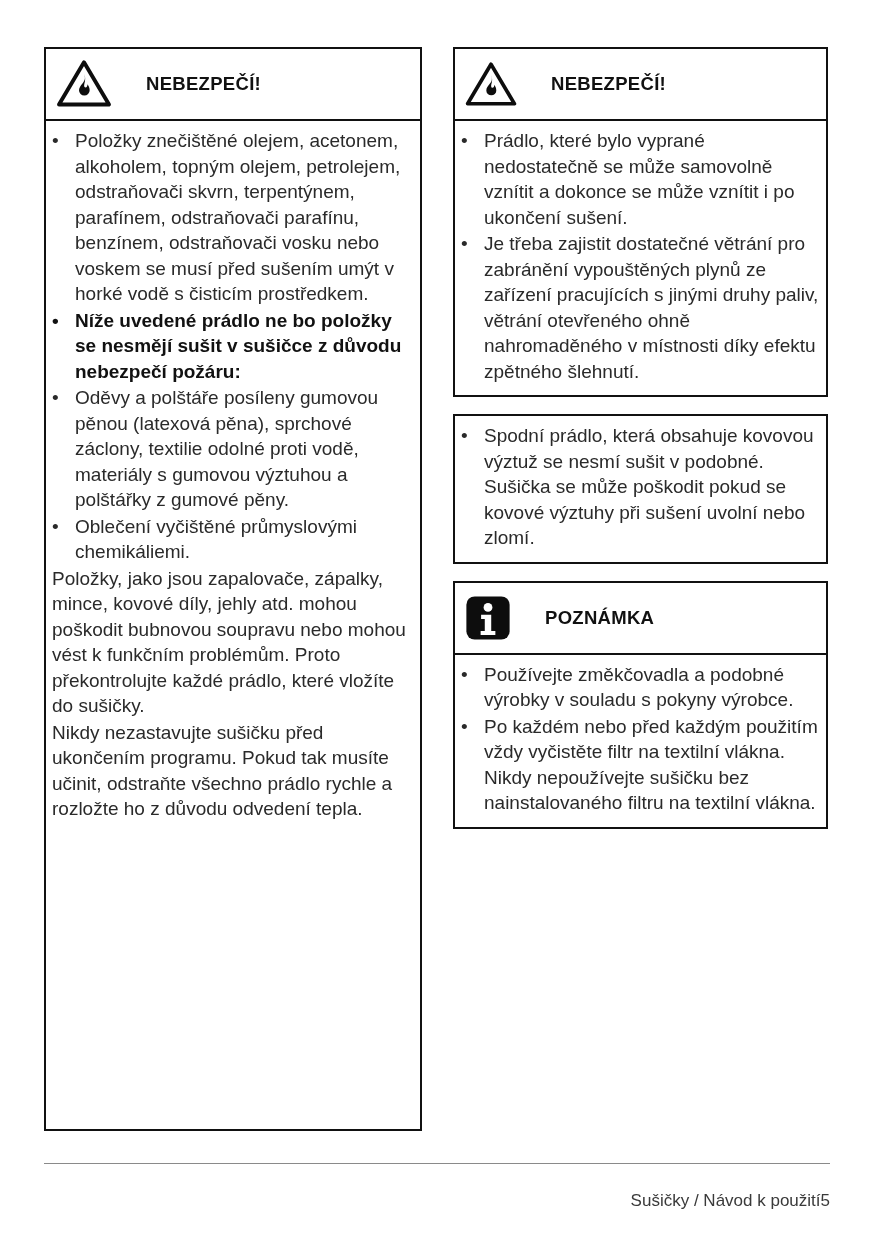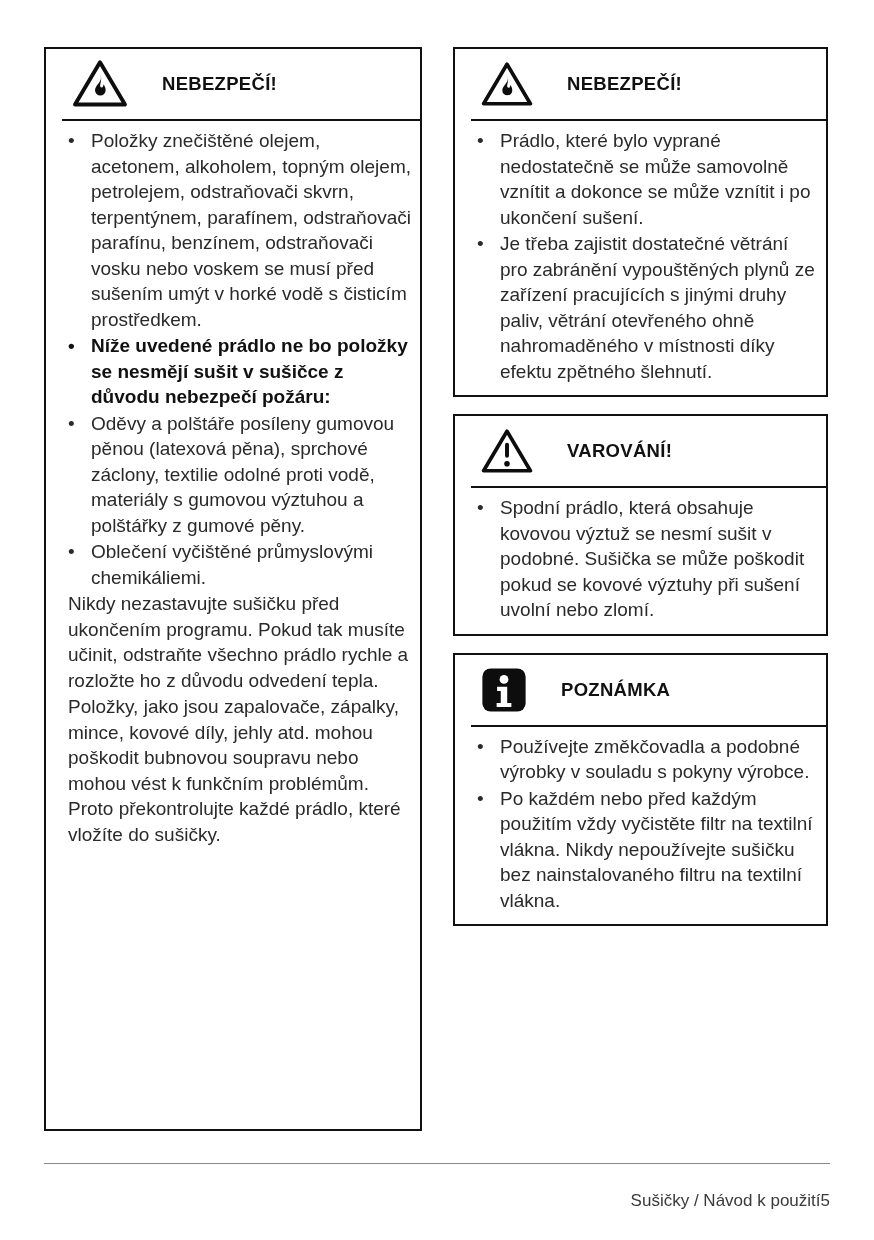--- a/index.html
+++ b/index.html
@@ -16,21 +16,20 @@
     left: 44px; top: 47px;
     display: flex;
     gap: 31px;
   }
   .col-left { width: 378px; }
   .col-right { width: 375px; }
 
   .box {
     border: 2px solid #111;
     background: #fff;
-    padding-left: 16px;
   }
   .box + .box { margin-top: 17px; }
   .left-box { min-height: 1084px; }
 
   .box-header {
     display: flex;
     align-items: center;
     border-bottom: 2px solid #111;
     padding: 9px 10px;
     min-height: 72px;
@@ -102,22 +101,22 @@
             <span class="item-text">Níže uvedené prádlo ne bo položky se nesmějí sušit v sušičce z důvodu nebezpečí požáru:</span>
           </div>
           <div class="content-item bullet">
             <span class="bullet-marker">•</span>
             <span class="item-text">Oděvy a polštáře posíleny gumovou pěnou (latexová pěna), sprchové záclony, textilie odolné proti vodě, materiály s gumovou výztuhou a polštářky z gumové pěny.</span>
           </div>
           <div class="content-item bullet">
             <span class="bullet-marker">•</span>
             <span class="item-text">Oblečení vyčištěné průmyslovými chemikáliemi.</span>
           </div>
+          <div class="content-item para">Položky, jako jsou zapalovače, zápalky, mince, kovové díly, jehly atd. mohou poškodit bubnovou soupravu nebo mohou vést k funkčním problémům. Proto překontrolujte každé prádlo, které vložíte do sušičky.</div>
           <div class="content-item para">Nikdy nezastavujte sušičku před ukončením programu.  Pokud tak musíte učinit, odstraňte všechno prádlo rychle a rozložte ho z důvodu odvedení tepla.</div>
-          <div class="content-item para">Položky, jako jsou zapalovače, zápalky, mince, kovové díly, jehly atd. mohou poškodit bubnovou soupravu nebo mohou vést k funkčním problémům. Proto překontrolujte každé prádlo, které vložíte do sušičky.</div>
         </div>
     </div>
   </div>
 
   <div class="col-right">
 
     <div class="box">
       <div class="box-header">
         <span class="icon">
           <svg viewBox="0 0 100 90" width="52" height="47" aria-hidden="true">
@@ -133,30 +132,20 @@
             <span class="item-text">Prádlo, které bylo vyprané nedostatečně se může samovolně vznítit a dokonce se může vznítit i po ukončení sušení.</span>
           </div>
           <div class="content-item bullet">
             <span class="bullet-marker">•</span>
             <span class="item-text">Je třeba zajistit dostatečné větrání pro zabránění vypouštěných plynů ze zařízení pracujících s jinými druhy paliv, větrání otevřeného ohně nahromaděného v místnosti díky efektu zpětného šlehnutí.</span>
           </div>
         </div>
     </div>
 
     <div class="box">
-      <div class="box-header">
-        <span class="icon">
-          <svg viewBox="0 0 100 90" width="52" height="47" aria-hidden="true">
-            <path d="M50 6 L95 82 L5 82 Z" fill="#fff" stroke="#0d0d0d" stroke-width="7" stroke-linejoin="round"></path>
-            <rect x="46.2" y="28" width="7.6" height="29" rx="3.8" fill="#0d0d0d"></rect>
-            <circle cx="50" cy="68.5" r="5.4" fill="#0d0d0d"></circle>
-          </svg>
-        </span>
-        <span class="box-title">VAROVÁNÍ!</span>
-      </div>
       <div class="box-body">
           <div class="content-item bullet">
             <span class="bullet-marker">•</span>
             <span class="item-text">Spodní prádlo, která obsahuje kovovou výztuž se nesmí sušit v podobné. Sušička se může poškodit pokud se kovové výztuhy při sušení uvolní nebo zlomí.</span>
           </div>
         </div>
     </div>
 
     <div class="box">
       <div class="box-header">

